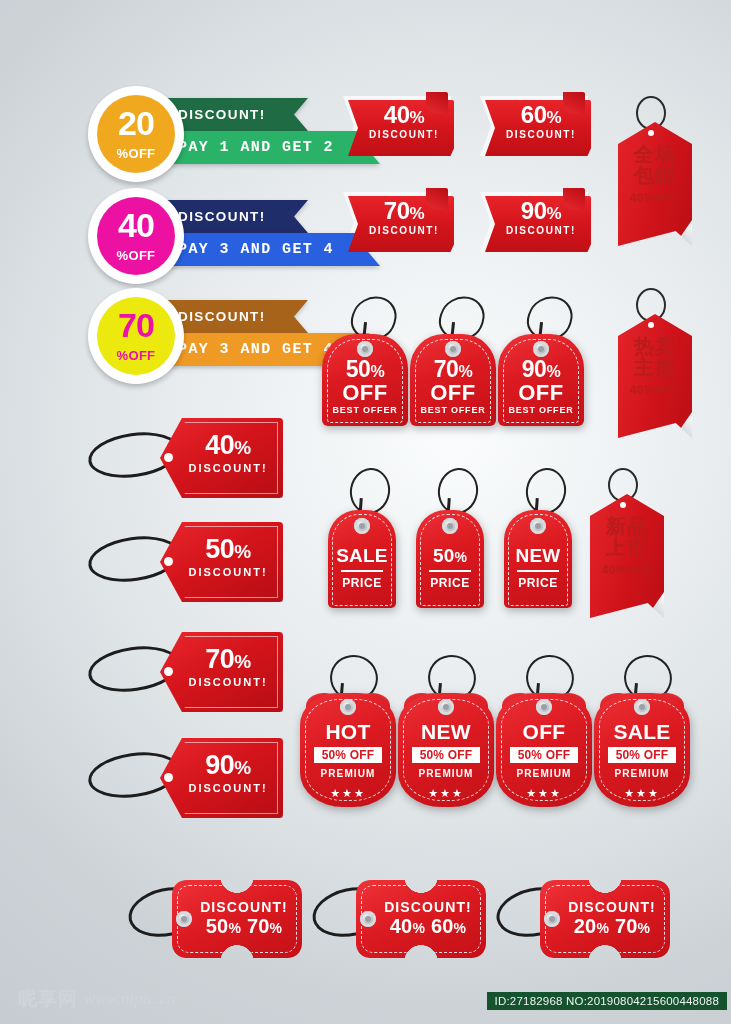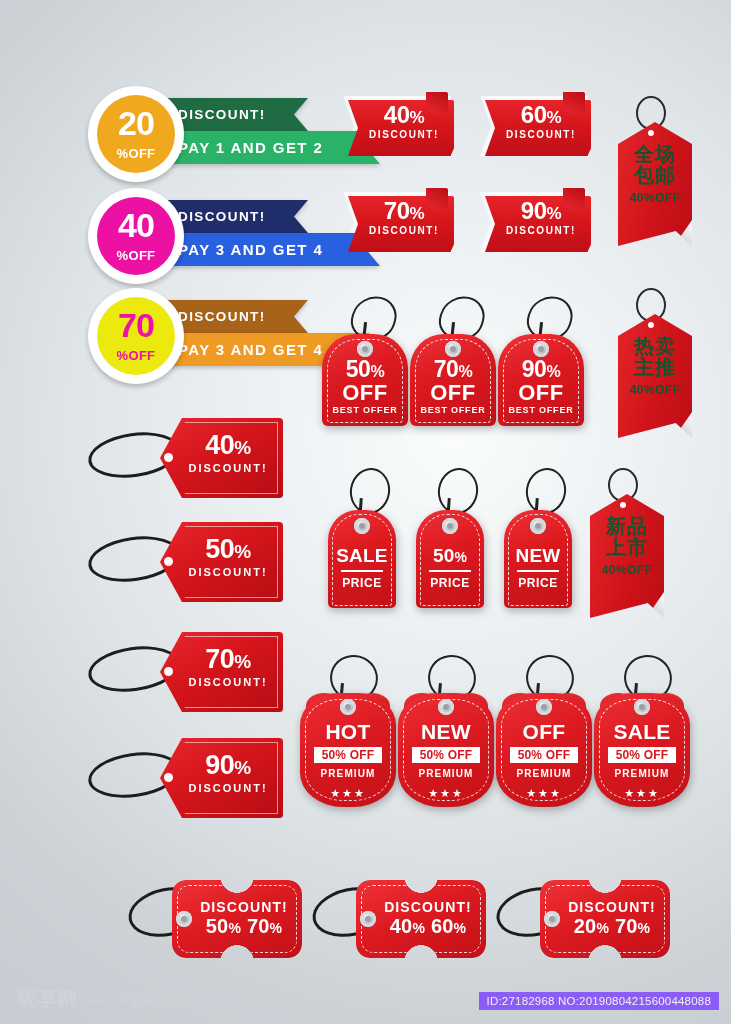--- a/index.html
+++ b/index.html
@@ -20,21 +20,21 @@
   .badge { position: absolute; height: 96px; }
   .badge .ribbons { position: absolute; left: 70px; top: 12px; }
   .rib {
     position: relative; height: 33px; color: #fff;
     display: flex; align-items: center;
     font-weight: 700; letter-spacing: 1.4px;
     padding-left: 20px; font-size: 14px;
     white-space: nowrap;
   }
   .rib.top { font-size: 13.5px; }
-  .rib.bot { font-size: 15px; }
+  .rib.bot { font-size: 15px; font-family: Liberation Mono, monospace; }
   .ribwrap { position: relative; filter: drop-shadow(0 2px 2px rgba(0,0,0,.20)); }
   .ribshape {
     clip-path: polygon(0 0, 100% 0, calc(100% - 14px) 50%, 100% 100%, 0 100%);
   }
   .circle {
     position: absolute; left: 0; top: 0;
     width: 96px; height: 96px; border-radius: 50%;
     background: #fff;
     box-shadow: 0 3px 5px rgba(0,0,0,.22);
     display: flex; align-items: center; justify-content: center;
@@ -93,21 +93,21 @@
   }
   .cntag .fold {
     position: absolute; right: 0; bottom: 0; width: 18px; height: 26px;
     background: linear-gradient(225deg,#ffffff 0%,#d9dcdf 60%, #b9bdc0 100%);
     clip-path: polygon(100% 0, 100% 100%, 0 100%);
   }
   .cntag .hole {
     position: absolute; left: 38px; top: 34px; width: 6px; height: 6px;
     border-radius: 50%; background: #fff;
   }
-  .cntag .txt { position: absolute; left: 8px; top: 48px; width: 74px; text-align: center; color: #14532d;}
+  .cntag .txt { position: absolute; left: 8px; top: 48px; width: 74px; text-align: center; color: #b91c1c;}
   .cntag .cn {
     font-size: 20px; font-weight: 700; line-height: 1.06; letter-spacing: 1px;
     font-family: "DejaVu Sans", "Liberation Sans", sans-serif;
   }
   .cntag .off { font-size: 12px; font-weight: 700; letter-spacing: .4px; margin-top: 5px;}
 
   
   .ptag { position: absolute; width: 195px; height: 80px; }
   .ptag .loop {
     position: absolute; left: 0; top: 15px; width: 92px; height: 44px;
@@ -278,22 +278,22 @@
 
   
   .footer { position: absolute; left: 0; bottom: 0; width: 731px; height: 56px; }
   .wm { position: absolute; left: 18px; bottom: 12px; display: flex; align-items: center; gap: 6px;}
   .wm .cnlogo {
     font-size: 19px; font-weight: 700; color: #cfd4d8; letter-spacing: 1px;
     font-family: "DejaVu Sans","Liberation Sans", sans-serif;
   }
   .wm .url { font-size: 17px; color: #cfd4d8; font-style: italic; font-family: "Liberation Serif", serif;}
   .idbox {
-    position: absolute; right: 12px; bottom: 14px;
-    background: #8b5cf6; color: #f0f2f3;
+    position: absolute; right: 4px; bottom: 14px;
+    background: #14532d; color: #f0f2f3;
     font-size: 11.5px; padding: 3px 8px; letter-spacing: .2px;
     font-family: "Liberation Sans", sans-serif;
   }
 </style>
 </head>
 <body>
 
 <div class="canvas">
 
   <div class="badge" style="left:88px; top:86px;">

